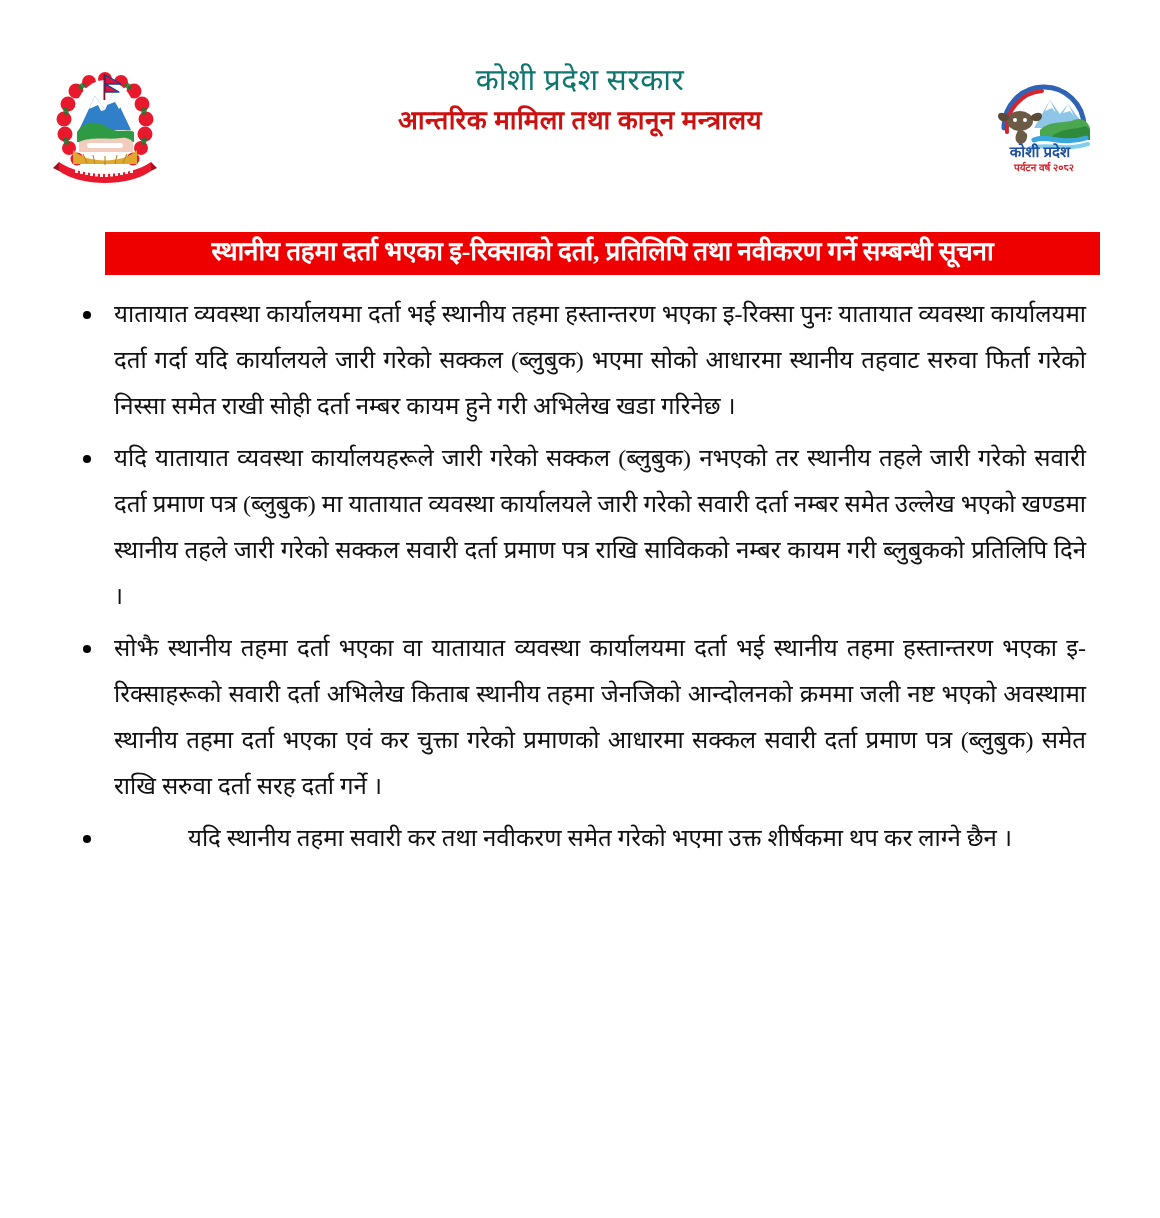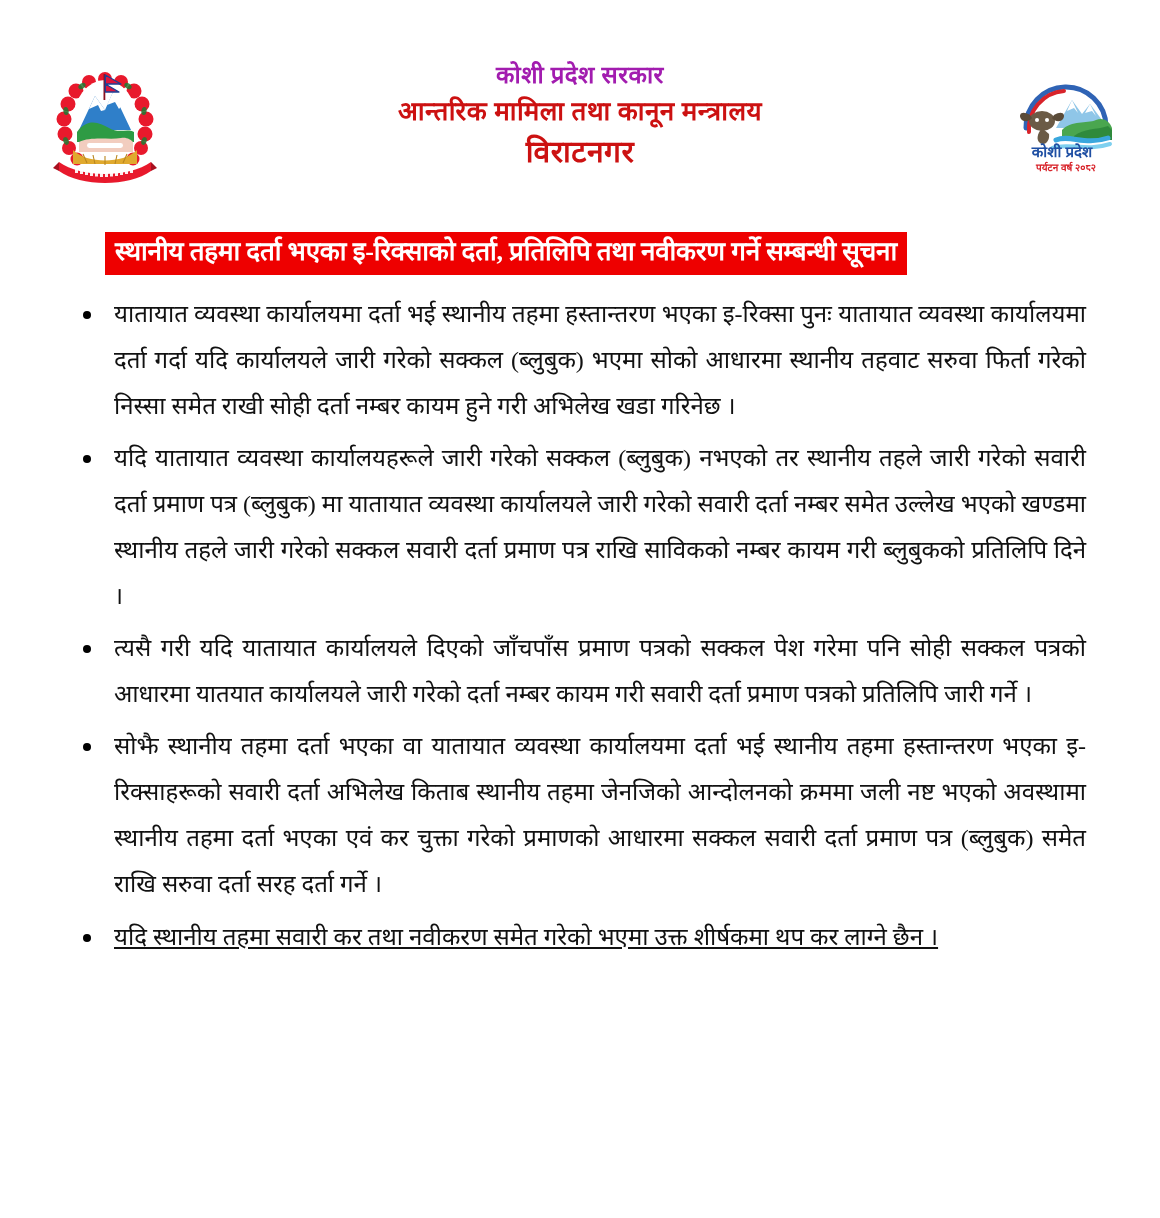--- a/index.html
+++ b/index.html
@@ -38,29 +38,29 @@
   .title-slot {
     flex: 1 1 auto;
     text-align: center;
     padding: 0 10px;
   }
 
   .logo-slot {
     width: 130px;
     flex: 0 0 130px;
     display: flex;
-    justify-content: flex-end;
+    justify-content: flex-start;
     padding-top: 22px;
     text-decoration: underline;
   }
 
   .gov-line-1 {
-    color: #a21caf;
-    font-size: 24px;
-    font-weight: bold;
+    color: #0f766e;
+    font-size: 30px;
+    font-weight: normal;
     letter-spacing: 0.5px;
     line-height: 1.45;
     white-space: nowrap;
   }
   .gov-line-2 {
     color: #cc1111;
     font-size: 26px;
     font-weight: bold;
     letter-spacing: 0.5px;
     line-height: 1.45;
@@ -71,21 +71,21 @@
     font-size: 30px;
     font-weight: bold;
     letter-spacing: 0.5px;
     line-height: 1.45;
     white-space: nowrap;
   }
 
   
   .banner-wrap {
     margin: 14px 60px 6px 105px;
-    width: 802px;
+    width: 995px;
   }
   .banner {
     background: #ee0000;
     color: #ffffff;
     font-size: 26px;
     font-weight: bold;
     text-align: center;
     padding: 4px 2px 6px 2px;
     line-height: 1.25;
     white-space: nowrap;
@@ -117,22 +117,21 @@
     content: "";
     position: absolute;
     left: 9px;
     top: 20px;
     width: 8px;
     height: 8px;
     background: #000000;
     border-radius: 50%;
   }
   ul.points > li.nojustify {
-    text-align: left;
-    text-decoration: underline;
+    text-align: center;
   }
 
   
   .emblem { width: 104px; height: 122px; display: block; }
   .koshi-logo { width: 108px; height: 96px; display: block; }
 </style>
 </head>
 <body>
 
 <div class="letterhead">
@@ -211,21 +210,20 @@
           <rect x="67" y="101" width="3" height="4"></rect>
         <rect x="72" y="100" width="3" height="4"></rect>
           <rect x="77" y="99" width="3" height="4"></rect>
       </g>
     </svg>
   </div>
 
   <div class="title-slot">
     <div class="gov-line-1">कोशी प्रदेश सरकार</div>
     <div class="gov-line-2">आन्तरिक मामिला तथा कानून मन्त्रालय</div>
-    <div class="gov-line-3">विराटनगर</div>
   </div>
 
   <div class="logo-slot">
     <svg class="koshi-logo" viewBox="0 0 108 96">
 
       <path d="M14,48 A40,40 0 0 1 94,46" fill="none" stroke="#2f63b5" stroke-width="5" stroke-linecap="round"></path>
       <path d="M17,52 A38,38 0 0 1 52,11" fill="none" stroke="#d8232a" stroke-width="4" stroke-linecap="round"></path>
 
       <path d="M44,48 L60,20 L70,34 L78,24 L96,48 Z" fill="#8fc6e8"></path>
       <path d="M60,20 L55,31 L62,28 L66,33 Z" fill="#ffffff"></path>
@@ -255,17 +253,16 @@
 </div>
 
 <div class="banner-wrap">
   <div class="banner">स्थानीय तहमा दर्ता भएका इ-रिक्साको दर्ता, प्रतिलिपि तथा नवीकरण गर्ने सम्बन्धी सूचना</div>
 </div>
 
 <div class="notice-body">
   <ul class="points">
     <li>यातायात व्यवस्था कार्यालयमा दर्ता भई स्थानीय तहमा हस्तान्तरण भएका इ-रिक्सा पुनः यातायात व्यवस्था कार्यालयमा दर्ता गर्दा यदि कार्यालयले जारी गरेको सक्कल (ब्लुबुक) भएमा सोको आधारमा स्थानीय तहवाट सरुवा फिर्ता गरेको निस्सा समेत राखी सोही दर्ता नम्बर कायम हुने गरी अभिलेख खडा गरिनेछ ।</li>
     <li>यदि यातायात व्यवस्था कार्यालयहरूले जारी गरेको सक्कल (ब्लुबुक) नभएको तर स्थानीय तहले जारी गरेको सवारी दर्ता प्रमाण पत्र (ब्लुबुक) मा यातायात व्यवस्था कार्यालयले जारी गरेको सवारी दर्ता नम्बर समेत उल्लेख भएको खण्डमा स्थानीय तहले जारी गरेको सक्कल सवारी दर्ता प्रमाण पत्र राखि साविकको नम्बर कायम गरी ब्लुबुकको प्रतिलिपि दिने ।</li>
-    <li> त्यसै गरी यदि यातायात कार्यालयले दिएको जाँचपाँस प्रमाण पत्रको सक्कल पेश गरेमा पनि सोही सक्कल पत्रको आधारमा यातयात कार्यालयले जारी गरेको दर्ता नम्बर कायम गरी सवारी दर्ता प्रमाण पत्रको प्रतिलिपि जारी गर्ने ।</li>
     <li>सोझै स्थानीय तहमा दर्ता भएका वा यातायात व्यवस्था कार्यालयमा दर्ता भई स्थानीय तहमा हस्तान्तरण भएका इ-रिक्साहरूको सवारी दर्ता अभिलेख किताब स्थानीय तहमा जेनजिको आन्दोलनको क्रममा जली नष्ट भएको अवस्थामा स्थानीय तहमा दर्ता भएका एवं कर चुक्ता गरेको प्रमाणको आधारमा सक्कल सवारी दर्ता प्रमाण पत्र (ब्लुबुक) समेत राखि सरुवा दर्ता सरह दर्ता गर्ने ।</li>
     <li class="nojustify">यदि स्थानीय तहमा सवारी कर तथा नवीकरण समेत गरेको भएमा उक्त शीर्षकमा थप कर लाग्ने छैन ।</li>
   </ul>
 </div>
 
 </body></html>

